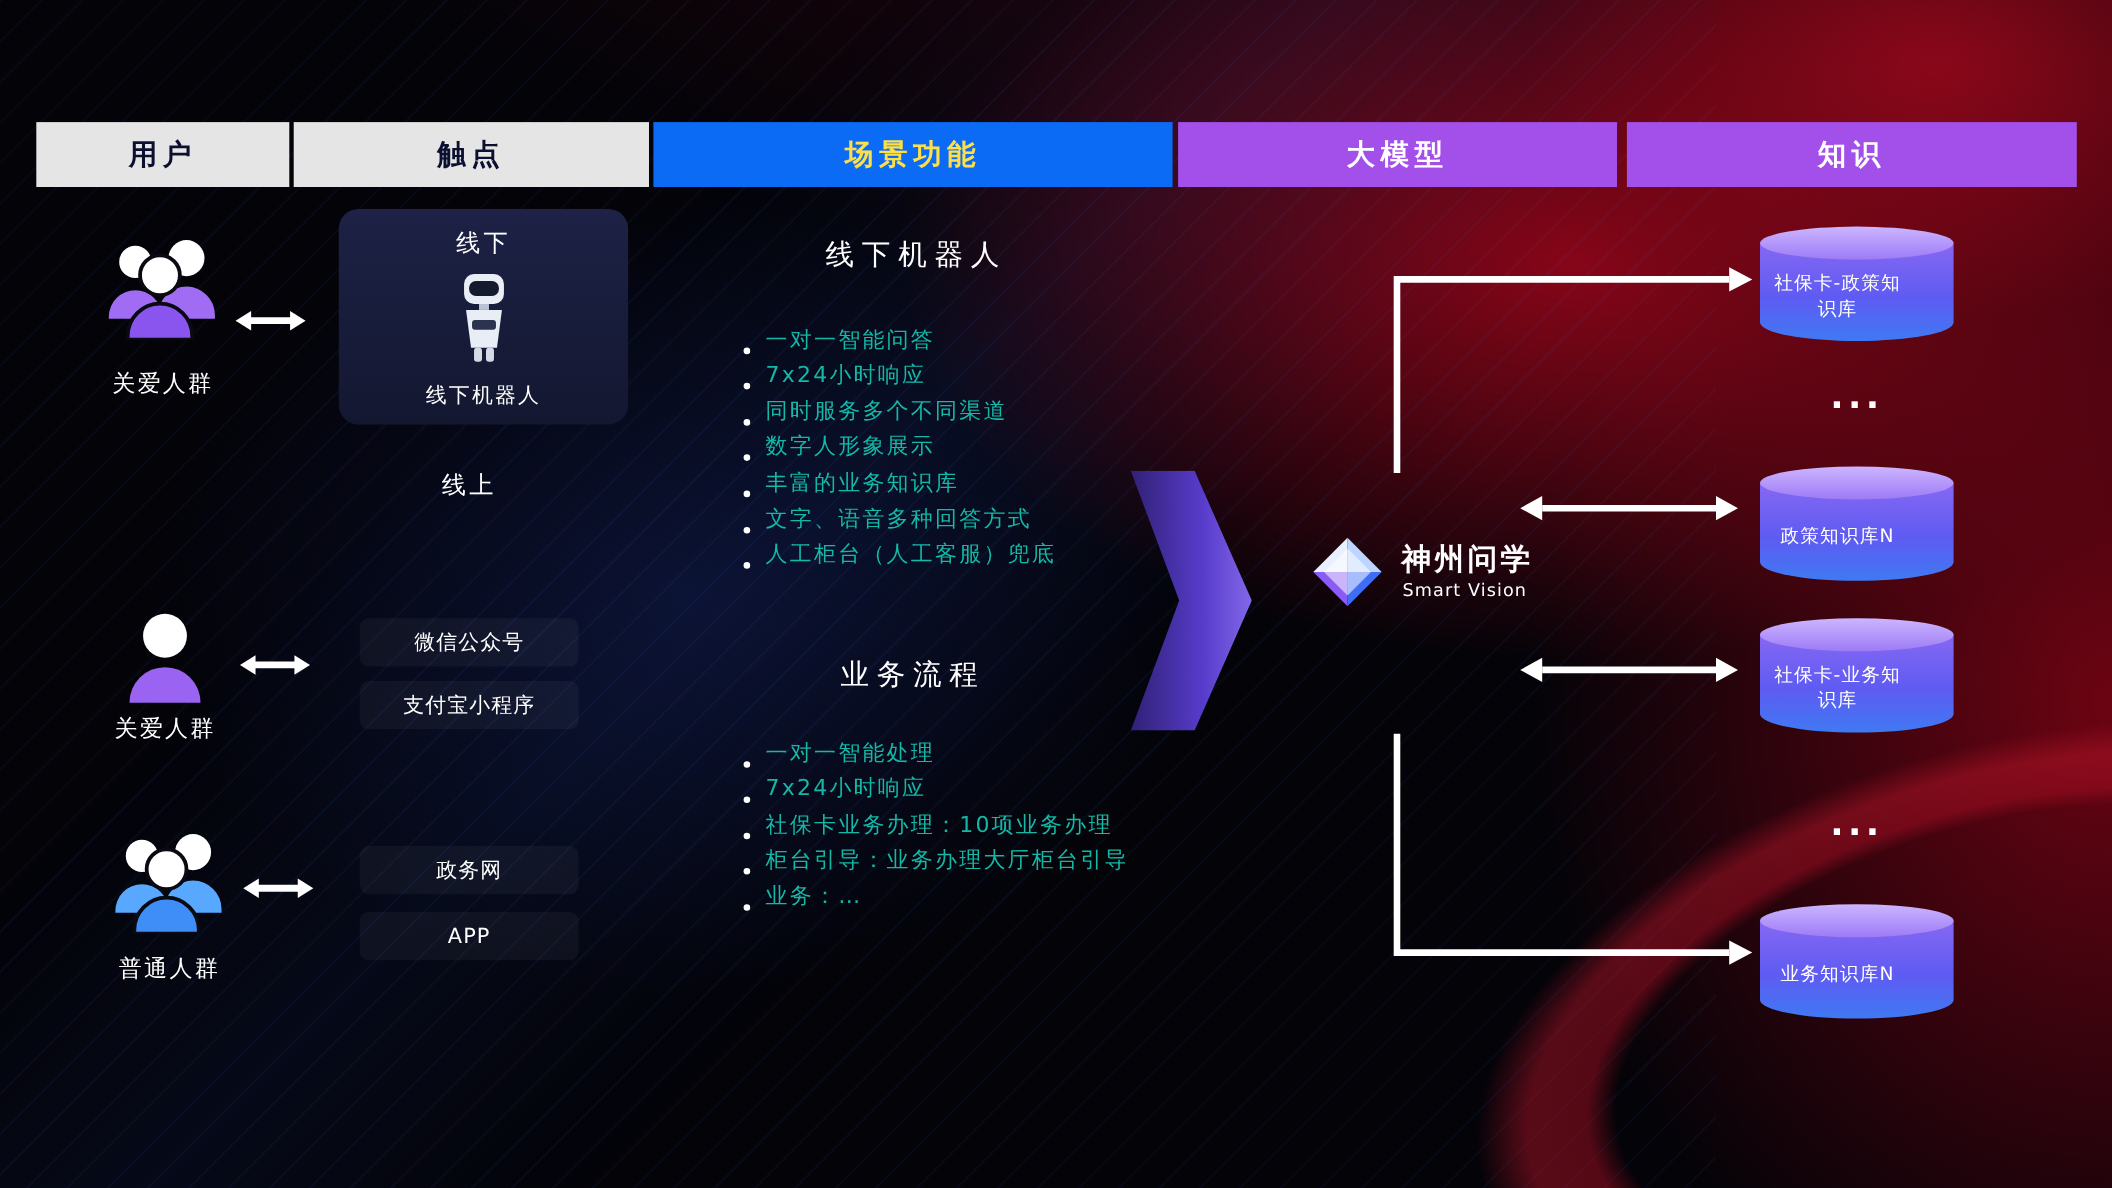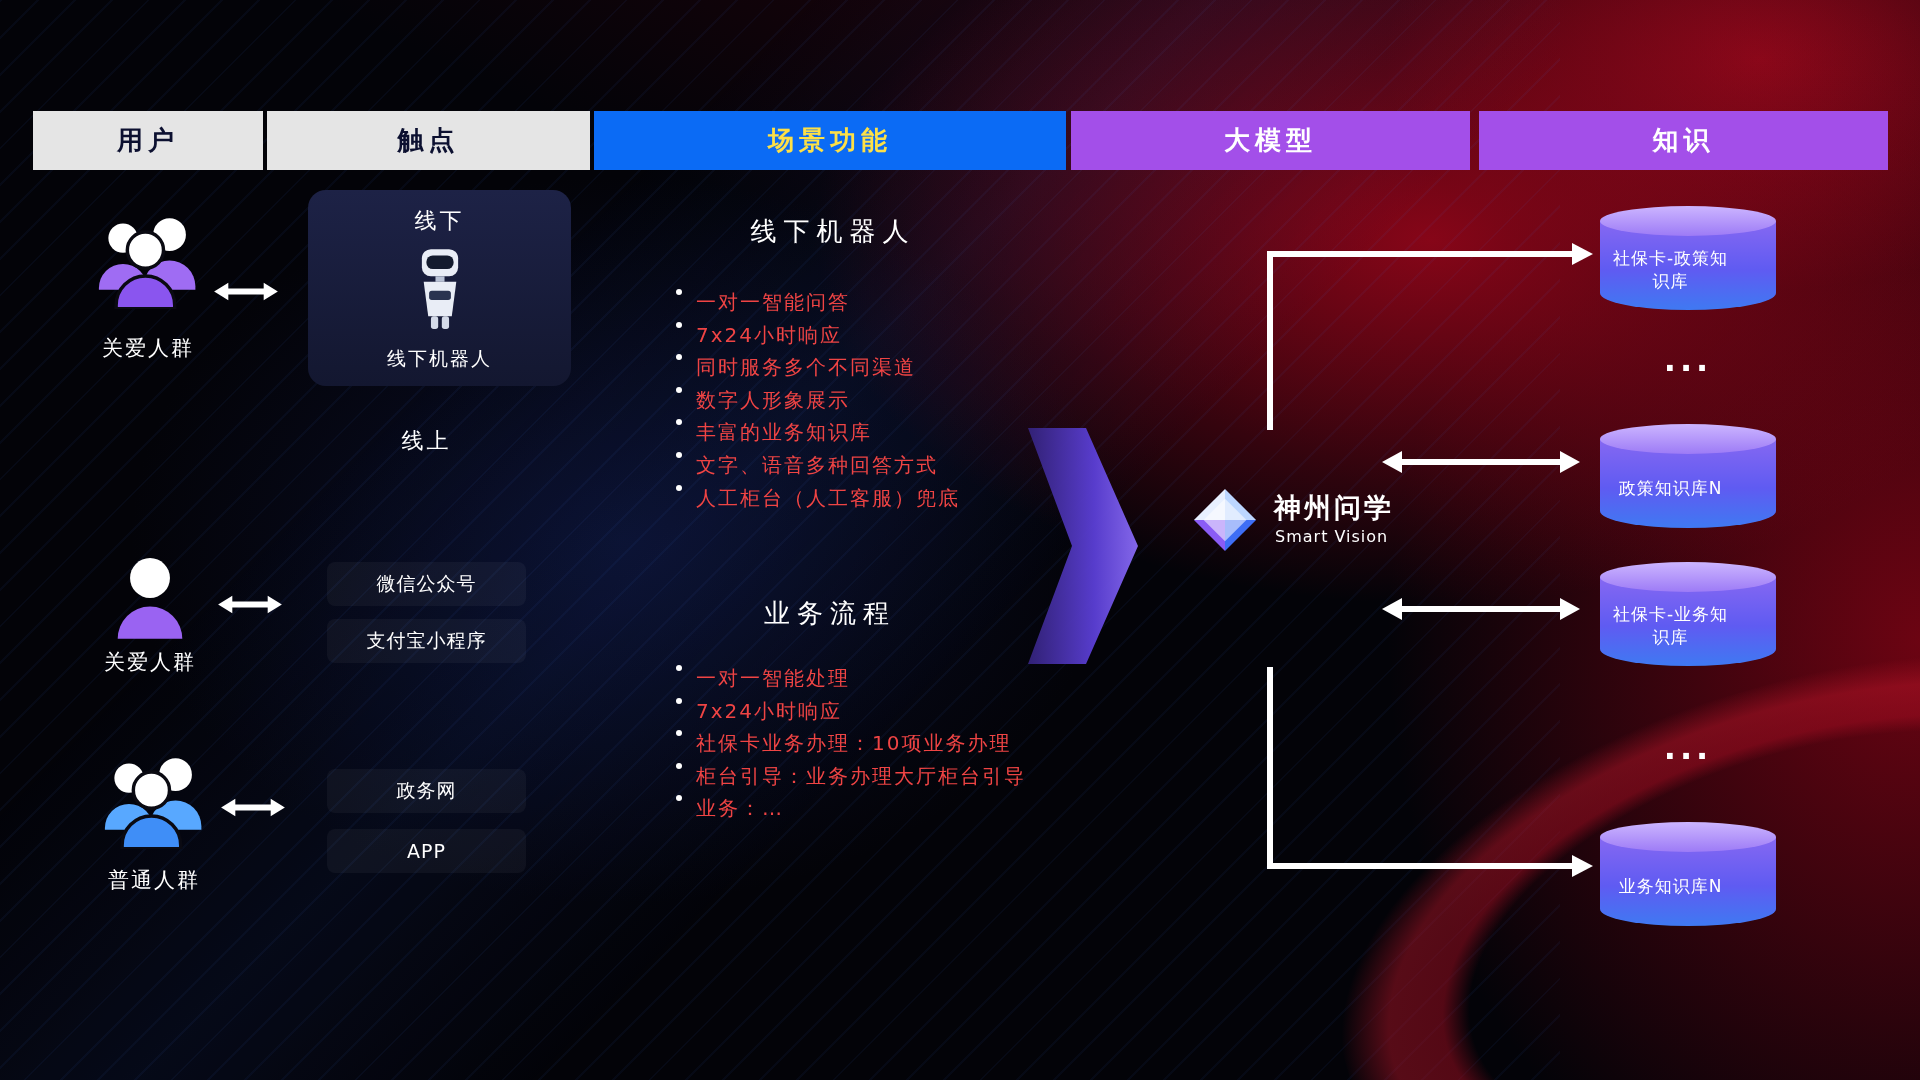--- a/index.html
+++ b/index.html
@@ -37,21 +37,21 @@
     background:linear-gradient(180deg,#1d2246 0%,#131730 100%);
     display:flex;flex-direction:column;align-items:center;justify-content:space-between;padding:16px 0 14px 0;box-sizing:border-box;margin-left:13px;}
   .card-title{font-size:22px;letter-spacing:3px;}
   .card-sub{font-size:19px;letter-spacing:2px;}
   .online-title{position:absolute;left:295px;top:426px;width:263px;text-align:center;font-size:22px;letter-spacing:3px;}
   .chan{position:absolute;left:327px;width:199px;height:44px;border-radius:8px;background:rgba(255,255,255,0.045);
     display:flex;align-items:center;justify-content:center;font-size:19px;letter-spacing:1px;}
   
   .sc-title{position:absolute;width:220px;text-align:center;font-size:26px;letter-spacing:7px;color:#fff;}
   .blist{position:absolute;left:676px;}
-  .bl{height:32.6px;display:flex;align-items:flex-start;font-size:20px;letter-spacing:2px;color:#ef4444;}
+  .bl{height:32.6px;display:flex;align-items:flex-end;font-size:20px;letter-spacing:2px;color:#14b8a6;}
   .bl .dot{width:6px;height:6px;border-radius:50%;background:#fff;margin-right:14px;flex:0 0 auto;}
   
   .big-arrow{position:absolute;left:1028px;top:428px;}
   .logo-diamond{position:absolute;left:1192px;top:487px;}
   .logo-name{position:absolute;left:1274px;top:490px;font-size:27px;font-weight:bold;letter-spacing:3px;}
   .logo-sub{position:absolute;left:1275px;top:527px;font-size:16px;letter-spacing:1px;}
   .connectors{position:absolute;left:1240px;top:230px;}
   
   .cyl{position:absolute;width:141px;height:104px;}
   .cyl .top{position:absolute;left:0;top:0;width:176px;height:30px;border-radius:50%;z-index:2;

